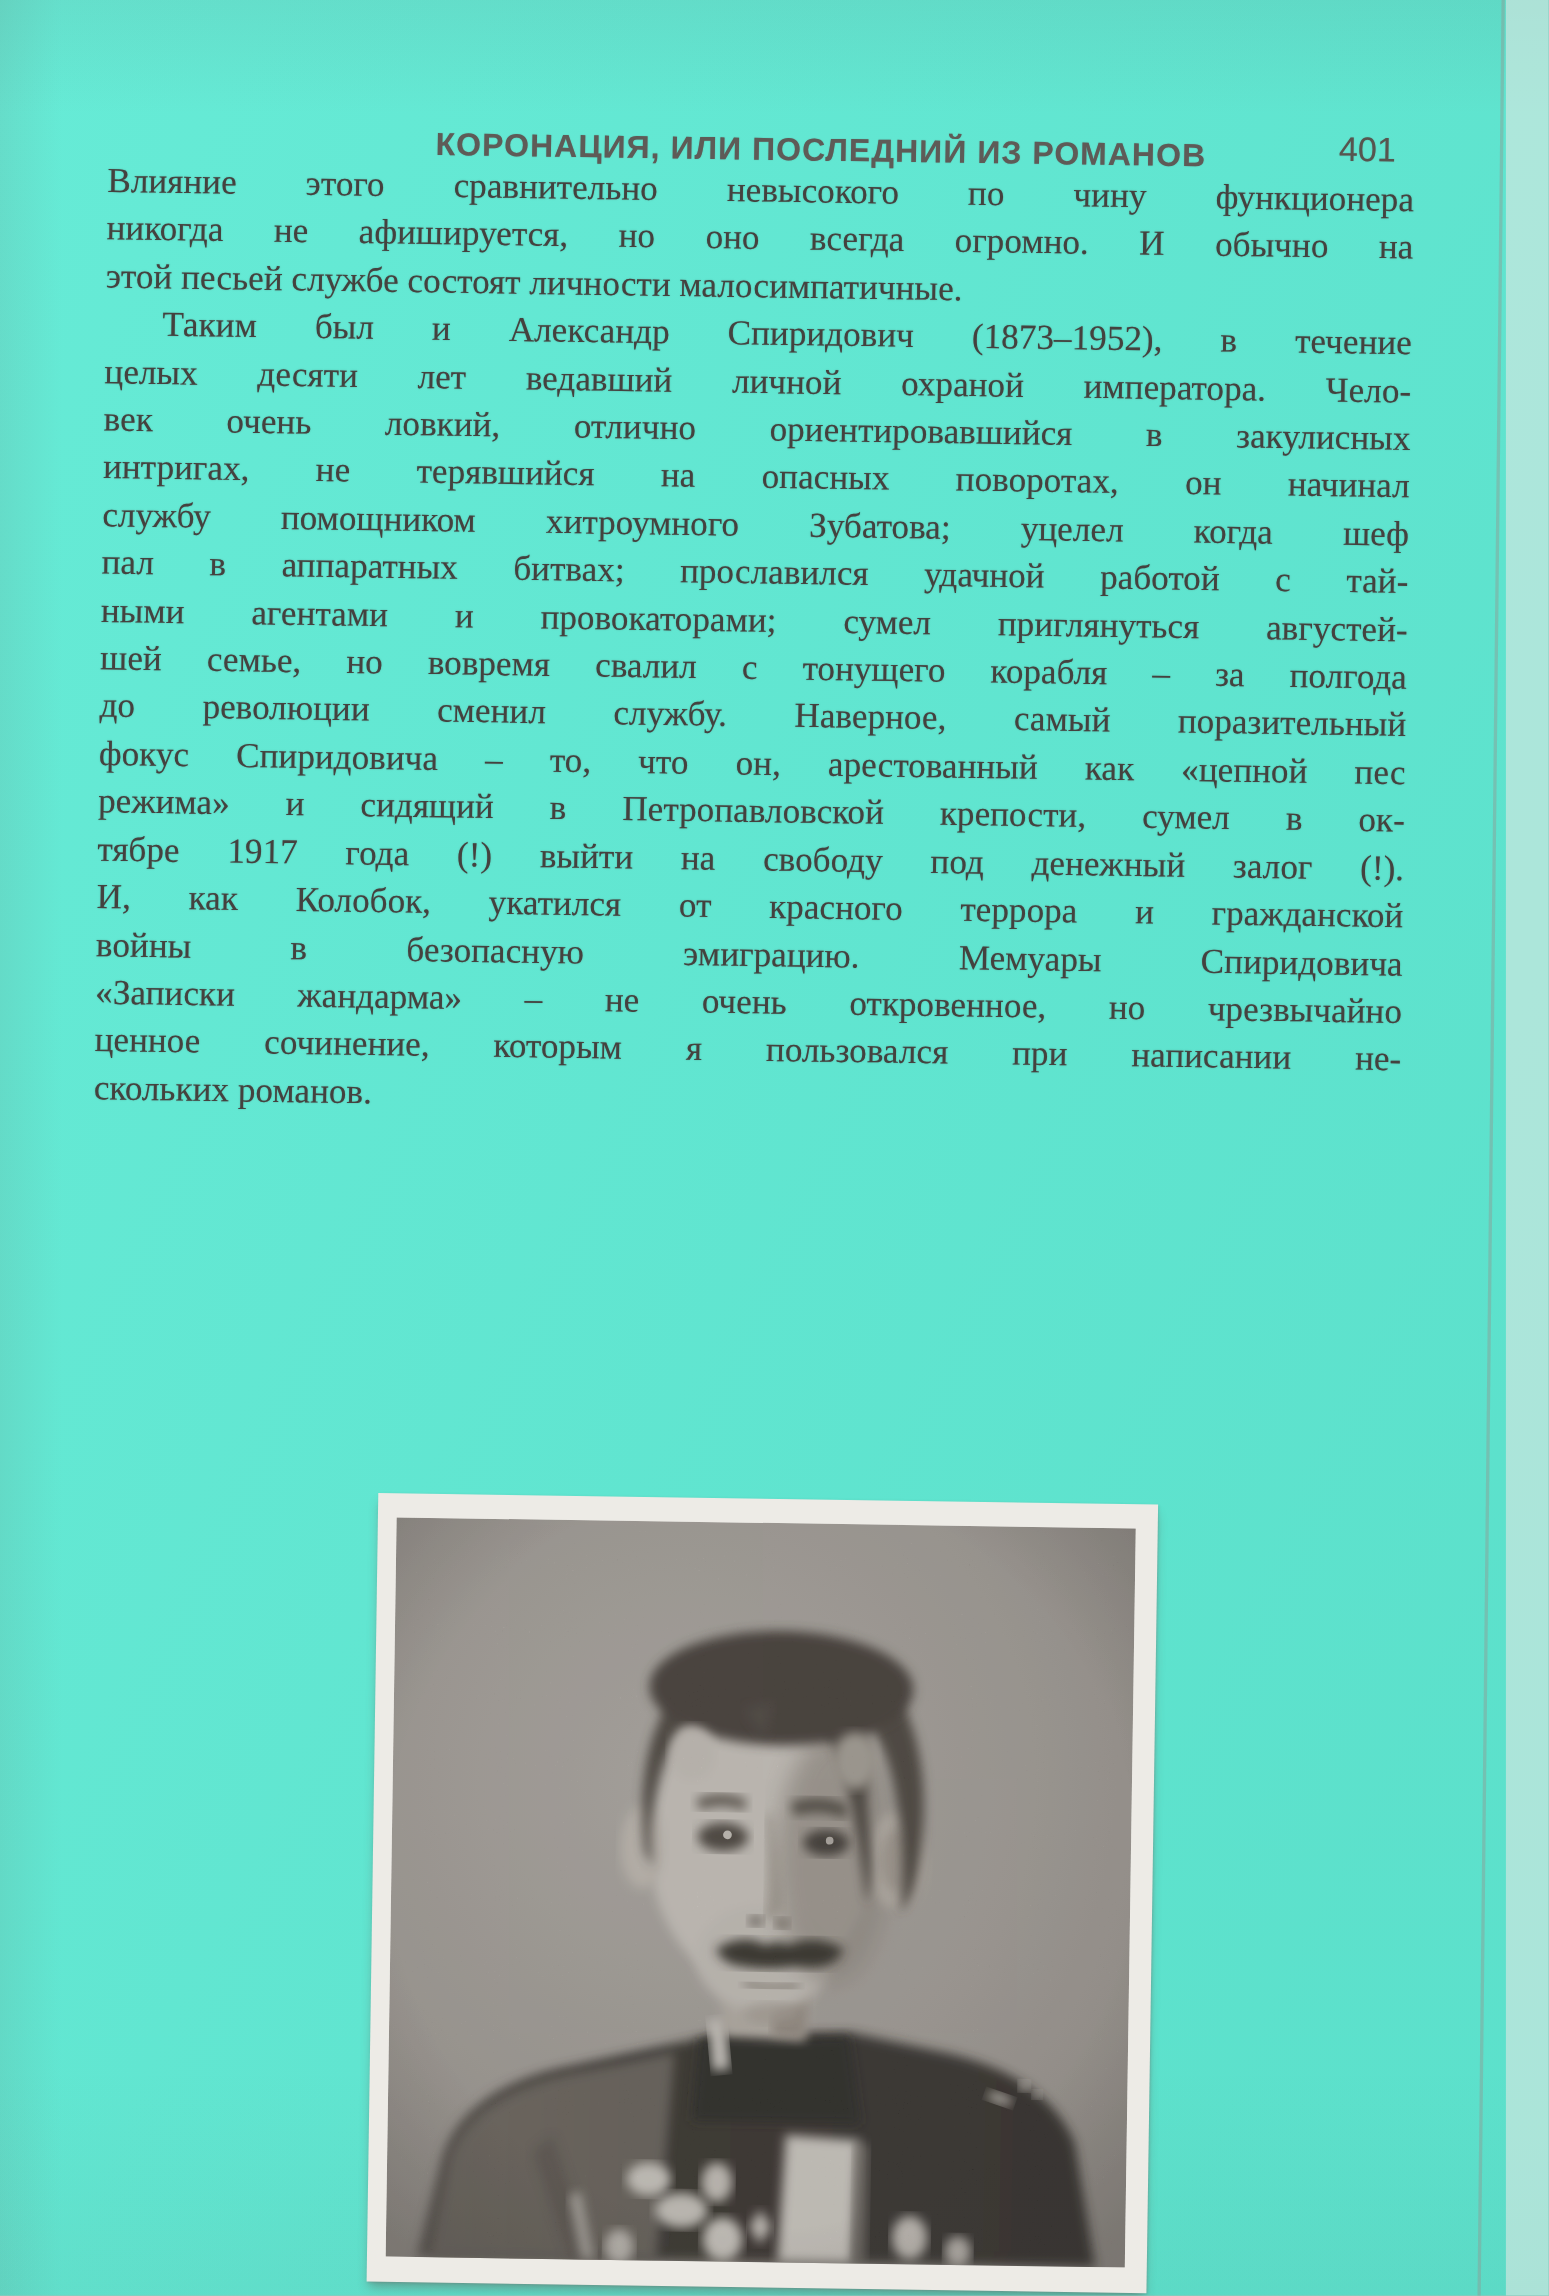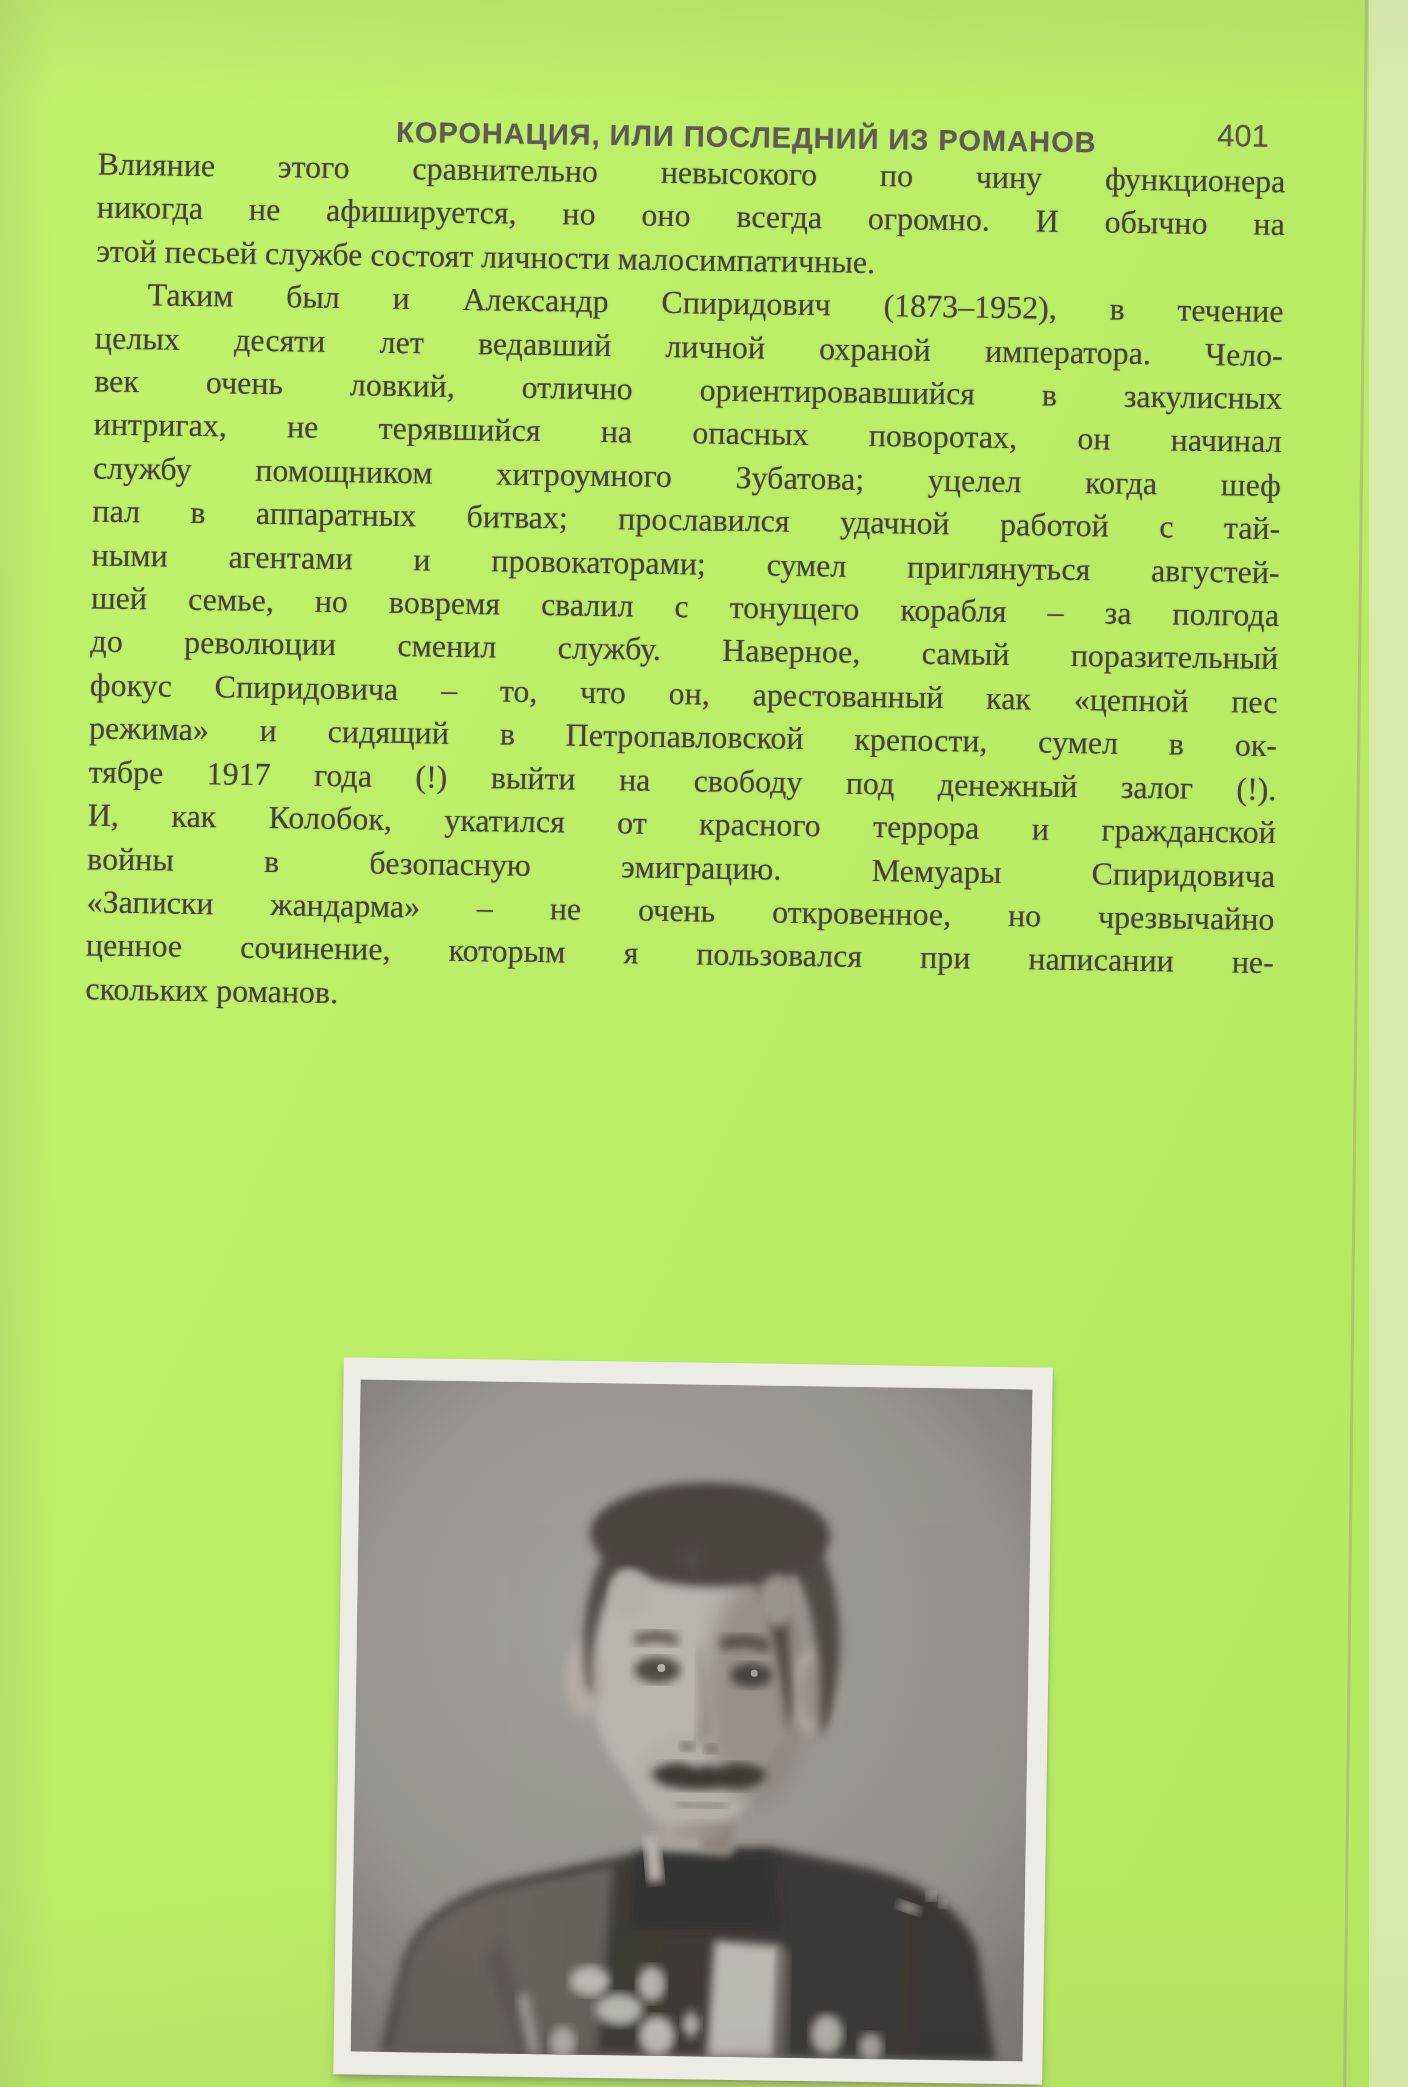--- a/index.html
+++ b/index.html
@@ -1,18 +1,18 @@
 <!DOCTYPE html>
 <html lang="ru"><head>
 <meta charset="utf-8">
 <style>
   html,body{margin:0;padding:0;background:#b8b4b0;}
   .stage{
     position:relative;width:1408px;height:2087px;overflow:hidden;
-    background:#bef264;
+    background:#5eead4;
     font-family:"Liberation Serif", serif;
   }
   .bg-shade{
     position:absolute;inset:0;pointer-events:none;
     background:
       linear-gradient(90deg, rgba(100,95,90,0.10), rgba(100,95,90,0) 4%),
       linear-gradient(180deg, rgba(90,85,80,0.08), rgba(0,0,0,0) 5%, rgba(0,0,0,0) 90%, rgba(90,85,80,0.05)),
       linear-gradient(115deg, rgba(255,255,255,0.05), rgba(60,55,50,0.05) 85%);
   }
   .right-strip{

